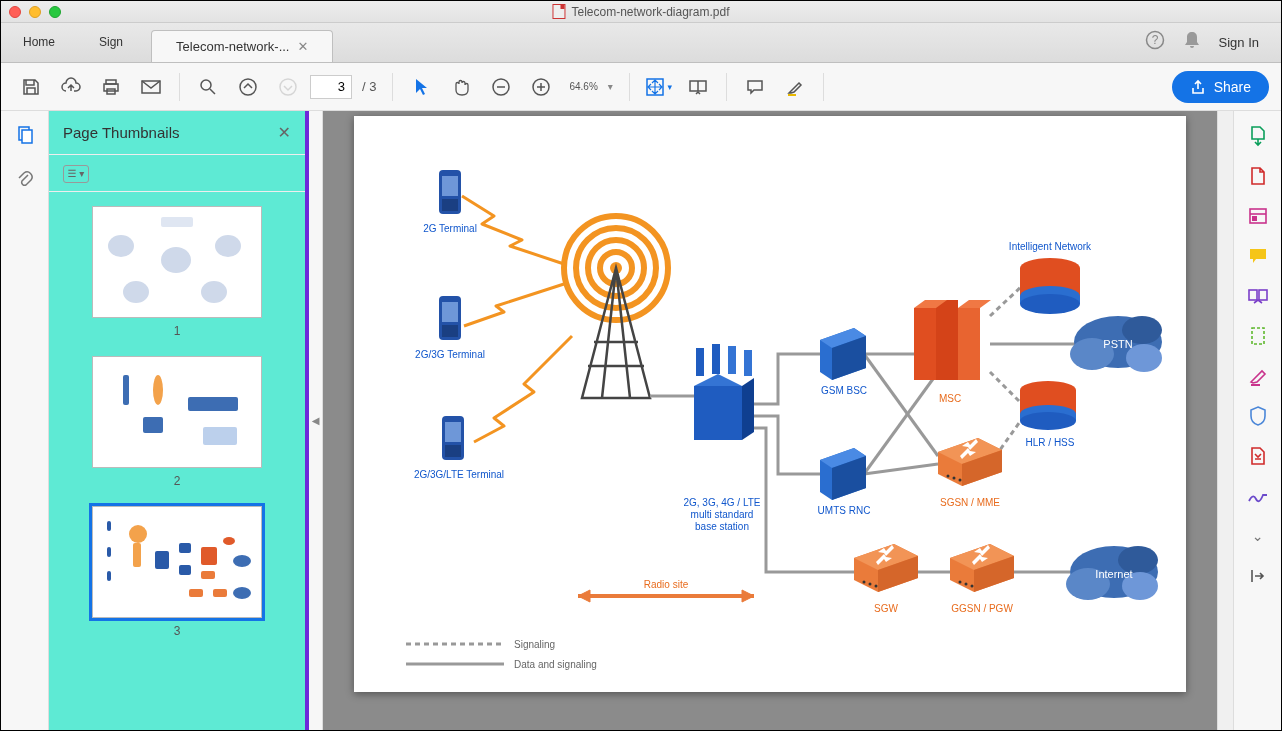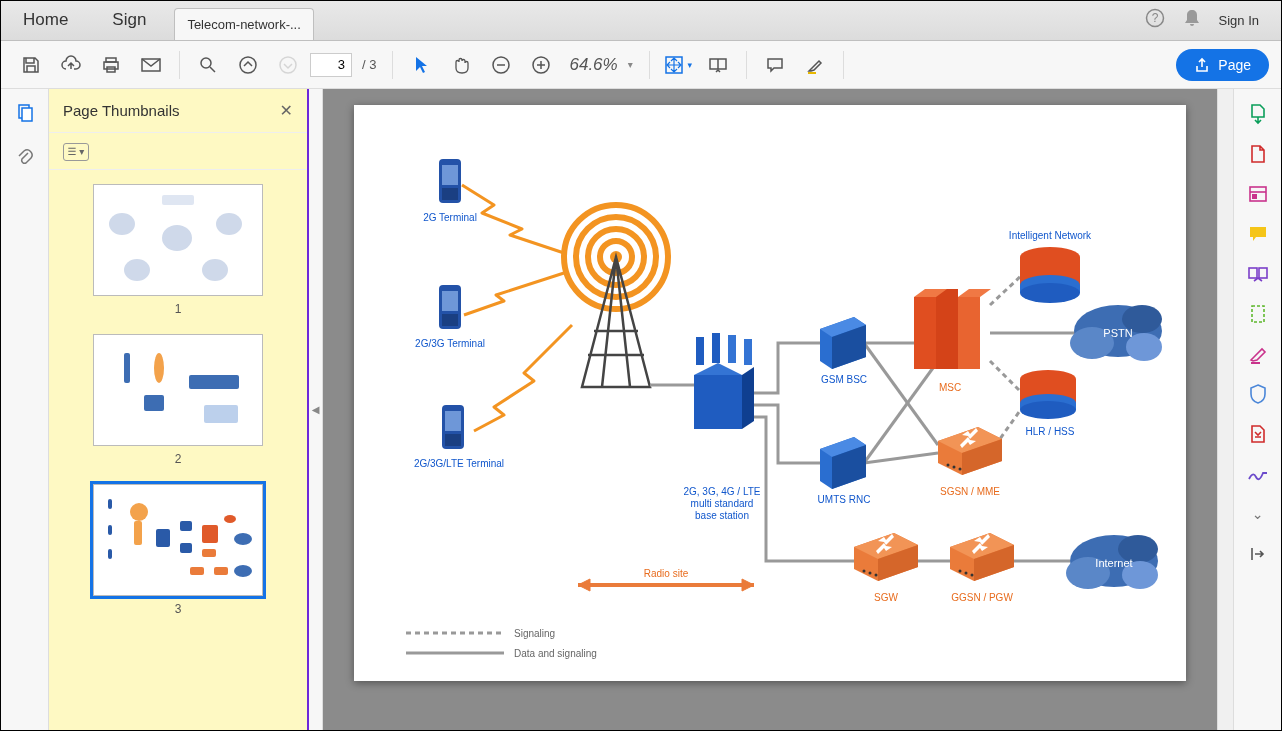--- a/index.html
+++ b/index.html
@@ -8,69 +8,80 @@
 .titlebar { height: 22px; background: linear-gradient(#ededed, #e3e3e3); display: flex; align-items: center; padding: 0 8px; border-bottom: 1px solid #ccc; position: relative; }
 .traffic { display: flex; gap: 8px; }
 .traffic span { width: 12px; height: 12px; border-radius: 50%; display: inline-block; }
 .tl-red { background: #ff5f57; border: 0.5px solid #e24640; }
 .tl-yellow { background: #ffbd2e; border: 0.5px solid #dfa023; }
 .tl-green { background: #28c840; border: 0.5px solid #1fa531; }
 .title-center { position: absolute; left: 50%; transform: translateX(-50%); font-size: 12px; color: #555; display: flex; align-items: center; gap: 6px; }
 .pdf-badge { width: 13px; height: 15px; background: #eee; border: 1px solid #c33; position: relative; }
 .pdf-badge::after { content: ""; position: absolute; top: 0; right: 0; width: 4px; height: 4px; background: #c33; }
 .tab-strip { height: 40px; background: linear-gradient(#e9e9e9, #dcdcdc); display: flex; align-items: flex-end; border-bottom: 1px solid #bfbfbf; }
-.top-tab { padding: 0 22px; height: 40px; line-height: 40px; font-size: 17px; color: #333; cursor: pointer; }
-.file-tab { background: #f7f7f7; border: 1px solid #bfbfbf; border-bottom: none; border-radius: 4px 4px 0 0; height: 32px; line-height: 32px; padding: 0 12px; margin-left: 6px; display: flex; align-items: center; gap: 8px; font-size: 13px; color: #333; flex-direction: column; }
+.top-tab { padding: 0 22px; height: 40px; line-height: 40px; font-size: 12px; color: #333; cursor: pointer; }
+.file-tab { background: #f7f7f7; border: 1px solid #bfbfbf; border-bottom: none; border-radius: 4px 4px 0 0; height: 32px; line-height: 32px; padding: 0 24px; margin-left: 6px; display: flex; align-items: center; gap: 8px; font-size: 13px; color: #333; }
 .file-tab .close-x { color: #888; cursor: pointer; font-size: 13px; }
 .spacer { flex: 1; }
 .right-tabstrip { display: flex; align-items: center; gap: 18px; padding-right: 22px; height: 40px; }
 .help-icon, .bell-icon { color: #888; font-size: 18px; cursor: pointer; }
 .signin { font-size: 13px; color: #333; cursor: pointer; }
 .toolbar { height: 48px; background: #f7f7f7; border-bottom: 1px solid #ddd; display: flex; align-items: center; padding: 0 12px; gap: 4px; }
 .tb-btn { width: 36px; height: 36px; display: flex; align-items: center; justify-content: center; color: #555; cursor: pointer; border-radius: 3px; }
 .tb-btn.disabled { opacity: 0.35; cursor: default; }
 .tb-sep { width: 1px; height: 28px; background: #ddd; margin: 0 6px; }
 .page-input { width: 42px; height: 24px; border: 1px solid #ccc; text-align: right; padding: 0 6px; font-size: 13px; }
 .page-total { font-size: 13px; color: #555; margin: 0 6px; }
-.zoom-txt { font-size: 17px; color: #555; padding: 0 6px; font-style: italic; }
+.zoom-txt { font-size: 10px; color: #555; padding: 0 6px; }
 .zoom-caret { color: #888; font-size: 10px; margin-right: 6px; }
 .fit-btn { color: #1473e6; }
 .share-btn { background: #1473e6; color: #fff; border-radius: 18px; height: 32px; padding: 0 18px; display: flex; align-items: center; gap: 8px; font-size: 14px; cursor: pointer; }
 .body-row { flex: 1; display: flex; overflow: hidden; }
 .left-rail { width: 48px; background: #f7f7f7; border-right: 1px solid #ddd; display: flex; flex-direction: column; align-items: center; padding-top: 14px; gap: 20px; }
 .rail-btn { color: #555; font-size: 18px; cursor: pointer; }
 .rail-btn.active { color: #1473e6; }
-.thumbs-panel { width: 260px; background: #fef9c3; border-right: 2px solid #6d28d9; display: flex; flex-direction: column; }
+.thumbs-panel { width: 260px; background: #5eead4; border-right: 4px solid #6d28d9; display: flex; flex-direction: column; }
 .thumbs-header { display: flex; align-items: center; justify-content: space-between; padding: 12px 14px; font-size: 15px; color: #333; border-bottom: 1px solid #eee; }
 .thumbs-header .x { color: #666; cursor: pointer; font-size: 16px; }
 .thumbs-opts { padding: 8px 14px; border-bottom: 1px solid #eee; }
 .opts-icon { width: 26px; height: 18px; border: 1px solid #999; border-radius: 3px; display: inline-flex; align-items: center; justify-content: center; font-size: 10px; color: #666; cursor: pointer; }
 .thumbs-list { flex: 1; overflow: auto; padding: 14px; display: flex; flex-direction: column; gap: 18px; align-items: center; }
 .thumb { width: 170px; }
 .thumb-img { width: 170px; height: 112px; border: 1px solid #bbb; background: #fff; position: relative; overflow: hidden; }
 .thumb.selected .thumb-img { outline: 3px solid #1473e6; }
 .thumb-num { text-align: center; font-size: 12px; color: #555; margin-top: 6px; }
 .collapse-handle { width: 14px; background: #f7f7f7; border-right: 1px solid #ddd; display: flex; align-items: center; justify-content: center; color: #888; cursor: pointer; font-size: 10px; }
-.canvas-wrap { flex: 1; background: #8b8b8b; overflow: auto; display: flex; align-items: flex-start; justify-content: center; padding: 16px 0; position: relative; text-decoration: underline; }
+.canvas-wrap { flex: 1; background: #8b8b8b; overflow: auto; display: flex; align-items: flex-start; justify-content: center; padding: 5px 0; position: relative; text-decoration: underline; }
 .page { width: 832px; height: 576px; background: #fff; box-shadow: 0 2px 8px rgba(0,0,0,0.4); position: relative; }
 .scrollbar-v { width: 16px; background: #f0f0f0; border-left: 1px solid #ddd; }
 .right-rail { width: 48px; background: #f7f7f7; border-left: 1px solid #ddd; display: flex; flex-direction: column; align-items: center; padding-top: 14px; gap: 18px; }
 .rr-btn { width: 22px; height: 22px; cursor: pointer; display: flex; align-items: center; justify-content: center; }
 
 .diagram-label { font-size: 10px; fill: #1157cc; font-family: Arial, sans-serif; text-anchor: middle; }
 .diagram-label.orange { fill: #e86c1e; }
 .legend-label { font-size: 10px; fill: #666; }
 
 .mini { position: absolute; background: #cfd9ea; border-radius: 2px; }
 </style>
 </head>
 <body>
 
 <div class="window">
 
+  <div class="titlebar">
+    <div class="traffic">
+      <span class="tl-red"></span>
+      <span class="tl-yellow"></span>
+      <span class="tl-green"></span>
+    </div>
+    <div class="title-center">
+      <span class="pdf-badge"></span>
+      <span>Telecom-network-diagram.pdf</span>
+    </div>
+  </div>
 
   <div class="tab-strip">
     <div class="top-tab">Home</div>
     <div class="top-tab">Sign</div>
     <div class="file-tab">
       <span>Telecom-network-...</span>
       <span class="close-x">✕</span>
     </div>
     <div class="spacer"></div>
     <div class="right-tabstrip">
@@ -186,21 +197,21 @@
           <path d="M4 16 L7 13 L14 6 L16 8 L9 15 L6 16 Z" fill="none" stroke="#555" stroke-width="1.5"></path>
           <line x1="3" y1="18" x2="11" y2="18" stroke="#e8b800" stroke-width="2"></line>
         </svg>
       </div>
     <div class="tb-sep"></div>
     <div class="spacer"></div>
     <div class="share-btn">
       <svg width="16" height="16" viewBox="0 0 16 16">
           <path d="M8 2 L8 10 M5 5 L8 2 L11 5 M3 9 L3 14 L13 14 L13 9" fill="none" stroke="#fff" stroke-width="1.6"></path>
         </svg>
-      <span>Page</span>
+      <span>Share</span>
     </div>
   </div>
 
   <div class="body-row">
 
     <div class="left-rail">
       <span class="rail-btn active"><svg width="20" height="20" viewBox="0 0 20 20">
             <rect x="4" y="2" width="10" height="13" fill="none" stroke="#1473e6" stroke-width="1.5"></rect>
             <rect x="7" y="5" width="10" height="13" fill="#fff" stroke="#1473e6" stroke-width="1.5"></rect>
           </svg></span>

